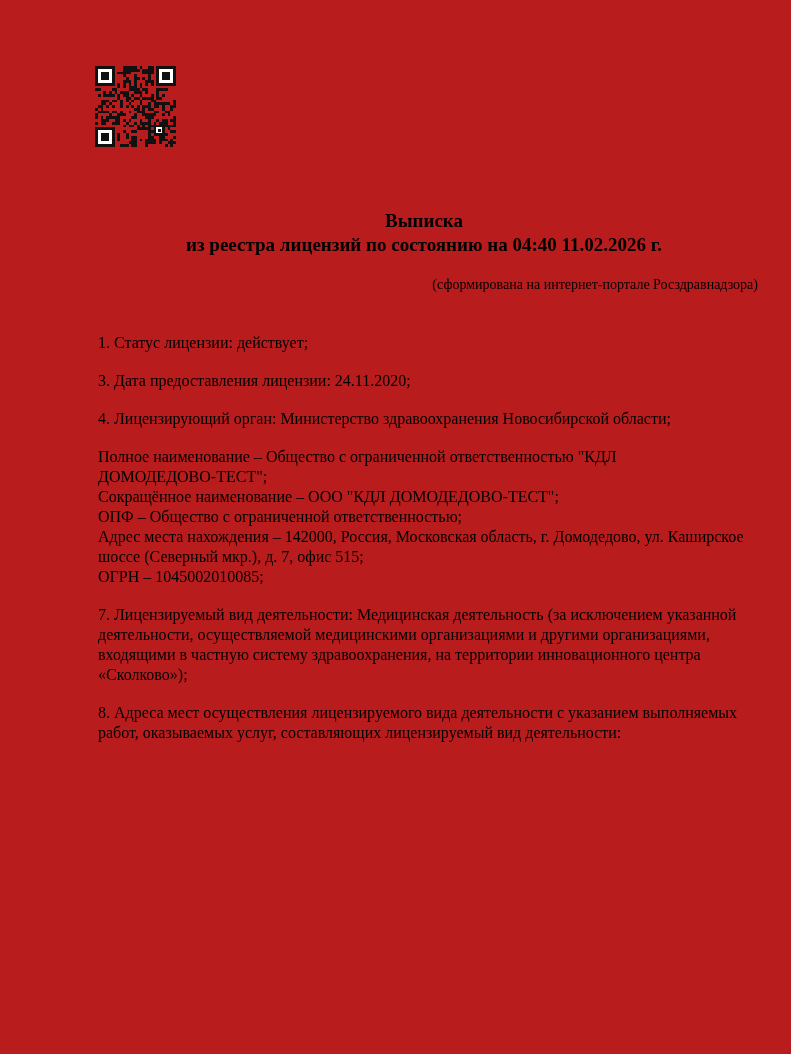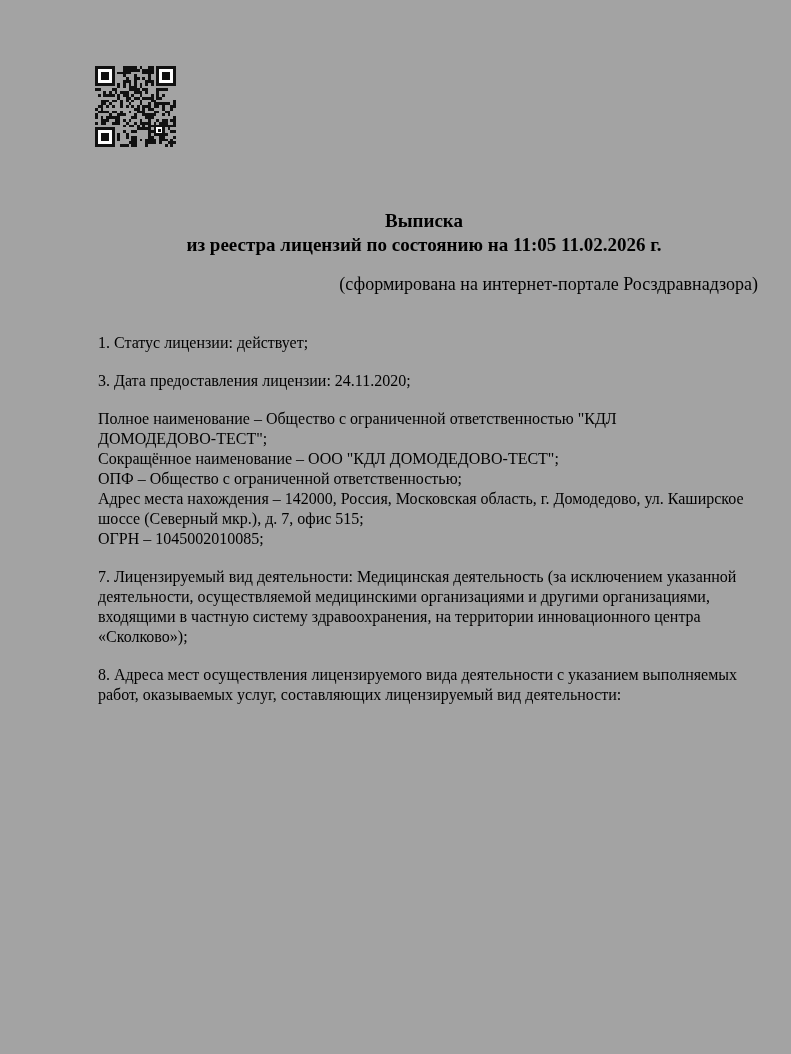--- a/index.html
+++ b/index.html
@@ -1,20 +1,20 @@
 <!DOCTYPE html>
 <html><head>
 <meta charset="utf-8">
 <style>
   html, body { margin: 0; padding: 0; background: #ffffff; }
   .page {
     position: relative;
     width: 791px;
     height: 1054px;
-    background: #a3a3a3;
+    background: #b91c1c;
     color: #000000;
     font-family: "Liberation Serif", "DejaVu Serif", serif;
     overflow: hidden;
   }
   .qr {
     position: absolute;
     left: 95px;
     top: 66px;
     width: 81px;
     height: 81px;
@@ -28,21 +28,21 @@
     font-weight: 700;
     font-size: 19px;
     line-height: 23.5px;
   }
   .subtitle {
     position: absolute;
     left: 90px;
     top: 276px;
     width: 668px;
     text-align: right;
-    font-size: 18px;
+    font-size: 14px;
     line-height: 17px;
   }
   .content {
     position: absolute;
     left: 90px;
     top: 333px;
     width: 668px;
     font-size: 16px;
     line-height: 20px;
     text-align: left;
@@ -368,28 +368,29 @@
         <rect x="0" y="22" width="7" height="7"></rect>
         <rect fill="#fff" x="1" y="23" width="5" height="5"></rect>
         <rect x="2" y="24" width="3" height="3"></rect>
         <rect x="21" y="21" width="4" height="4"></rect>
         <rect fill="#fff" x="22" y="22" width="2" height="2"></rect>
         <rect x="22.5" y="22.5" width="1" height="1"></rect>
       </svg></div>
 
   <div class="title-block">
     <div>Выписка</div>
-    <div>из реестра лицензий по состоянию на 11:05 11.02.2026 г.</div>
+    <div>из реестра лицензий по состоянию на 04:40 11.02.2026 г.</div>
   </div>
 
   <div class="subtitle">(сформирована на интернет-портале Росздравнадзора)</div>
 
   <div class="content">
     <p>1. Статус лицензии: действует;</p>
     <p>3. Дата предоставления лицензии: 24.11.2020;</p>
+    <p>4. Лицензирующий орган: Министерство здравоохранения Новосибирской области;</p>
     <p>Полное наименование – Общество с ограниченной ответственностью "КДЛ
 ДОМОДЕДОВО-ТЕСТ";
 Сокращённое наименование – ООО "КДЛ ДОМОДЕДОВО-ТЕСТ";
 ОПФ – Общество с ограниченной ответственностью;
 Адрес места нахождения – 142000, Россия, Московская область, г. Домодедово, ул. Каширское
 шоссе (Северный мкр.), д. 7, офис 515;
 ОГРН – 1045002010085;</p>
     <p>7. Лицензируемый вид деятельности: Медицинская деятельность (за исключением указанной
 деятельности, осуществляемой медицинскими организациями и другими организациями,
 входящими в частную систему здравоохранения, на территории инновационного центра

